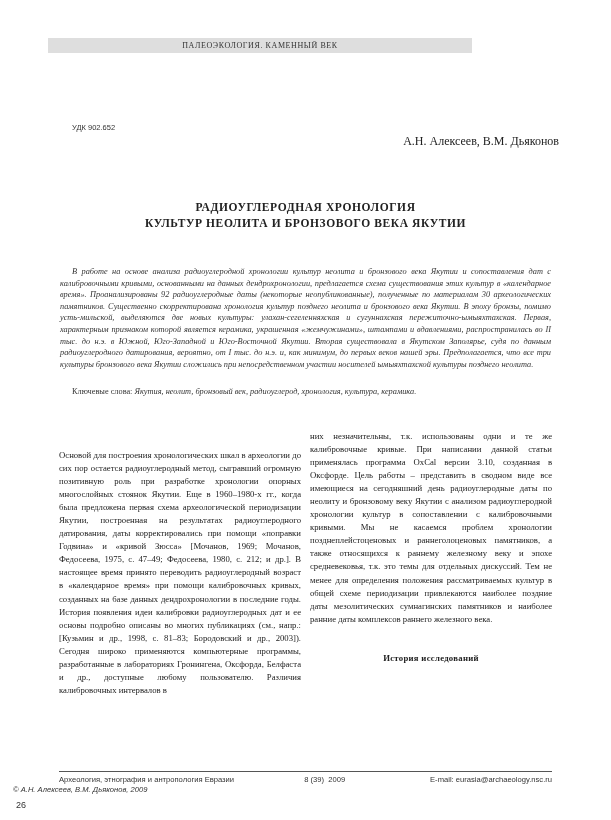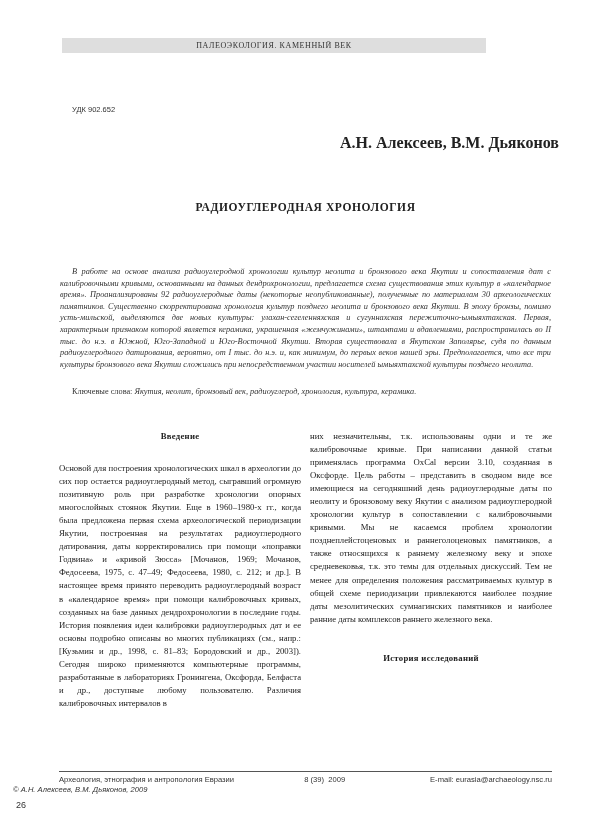--- a/index.html
+++ b/index.html
@@ -4,23 +4,23 @@
 <style>
   html, body { margin: 0; padding: 0; background: #ffffff; }
   body { width: 611px; height: 820px; position: relative; overflow: hidden; color: #222; }
 
   .header-bar {
     position: absolute; left: 48px; top: 38px; width: 424px; height: 15px;
     background: #dedede; text-align: center;
     font-family: "Liberation Serif", serif; font-size: 8px; letter-spacing: 0.6px;
     line-height: 15px; color: #333;
   }
-  .header-bar { left: 48px; width: 424px; margin-left: 14px; }
-  .udk { position: absolute; left: 72px; top: 105px; font-family: "Liberation Sans", sans-serif; font-size: 7.5px; color: #333; }
-  .authors { position: absolute; right: 52px; top: 134px; font-family: "Liberation Serif", serif; font-weight: bold; font-size: 16px; color: #222; }
+  .header-bar { left: 48px; width: 424px; }
+  .udk { position: absolute; left: 72px; top: 123px; font-family: "Liberation Sans", sans-serif; font-size: 7.5px; color: #333; }
+  .authors { position: absolute; right: 52px; top: 134px; font-family: "Liberation Serif", serif; font-weight: normal; font-size: 12px; color: #222; }
   .title { position: absolute; left: 60px; width: 491px; top: 199px; text-align: center;
     font-family: "Liberation Serif", serif; font-weight: bold; font-size: 11.5px; line-height: 16px; letter-spacing: 0.6px; color: #222; }
 
   .abstract { position: absolute; left: 60px; width: 491px; top: 266px;
     font-family: "Liberation Serif", serif; font-style: italic; font-size: 8.3px; line-height: 11.6px;
     text-align: justify; color: #333; text-indent: 12px; }
   .keywords { position: absolute; left: 60px; width: 491px; top: 386px; text-indent: 12px;
     font-family: "Liberation Serif", serif; font-size: 8.3px; line-height: 11.6px; color: #333; }
   .keywords .kw-values { font-style: italic; }
 
@@ -44,31 +44,31 @@
 <div class="header-bar">
   <span>ПАЛЕОЭКОЛОГИЯ. КАМЕННЫЙ ВЕК</span>
 </div>
 
 <div class="udk">УДК 902.652</div>
 
 <div class="authors">А.Н. Алексеев, В.М. Дьяконов</div>
 
 <div class="title">
   <div>РАДИОУГЛЕРОДНАЯ ХРОНОЛОГИЯ</div>
+  <div>КУЛЬТУР НЕОЛИТА И БРОНЗОВОГО ВЕКА ЯКУТИИ</div>
 </div>
 
 <div class="abstract">В работе на основе анализа радиоуглеродной хронологии культур неолита и бронзового века Якутии и сопоставления дат с калибровочными кривыми, основанными на данных дендрохронологии, предлагается схема существования этих культур в «календарное время». Проанализированы 92 радиоуглеродные даты (некоторые неопубликованные), полученные по материалам 30 археологических памятников. Существенно скорректирована хронология культур позднего неолита и бронзового века Якутии. В эпоху бронзы, помимо усть-мильской, выделяются две новых культуры: улахан-сегеленняхская и сугуннахская пережиточно-ымыяхтахская. Первая, характерным признаком которой является керамика, украшенная «жемчужинами», штампами и вдавлениями, распространилась во II тыс. до н.э. в Южной, Юго-Западной и Юго-Восточной Якутии. Вторая существовала в Якутском Заполярье, судя по данным радиоуглеродного датирования, вероятно, от I тыс. до н.э. и, как минимум, до первых веков нашей эры. Предполагается, что все три культуры бронзового века Якутии сложились при непосредственном участии носителей ымыяхтахской культуры позднего неолита.</div>
 
 <div class="keywords">
   <span>Ключевые слова:</span>
   <span class="kw-values">Якутия, неолит, бронзовый век, радиоуглерод, хронология, культура, керамика.</span>
 </div>
 
 <div class="col col-left">
-  <h3 class="section-heading">Введение</h3>
   <div class="gap"></div>
   <p>Основой для построения хронологических шкал в археологии до сих пор остается радиоуглеродный метод, сыгравший огромную позитивную роль при разработке хронологии опорных многослойных стоянок Якутии. Еще в 1960–1980-х гг., когда была предложена первая схема археологической периодизации Якутии, построенная на результатах радиоуглеродного датирования, даты корректировались при помощи «поправки Годвина» и «кривой Зюсса» [Мочанов, 1969; Мочанов, Федосеева, 1975, с. 47–49; Федосеева, 1980, с. 212; и др.]. В настоящее время принято переводить радиоуглеродный возраст в «календарное время» при помощи калибровочных кривых, созданных на базе данных дендрохронологии в последние годы. История появления идеи калибровки радиоуглеродных дат и ее основы подробно описаны во многих публикациях (см., напр.: [Кузьмин и др., 1998, с. 81–83; Бородовский и др., 2003]). Сегодня широко применяются компьютерные программы, разработанные в лабораториях Гронингена, Оксфорда, Белфаста и др., доступные любому пользователю. Различия калибровочных интервалов в</p>
 </div>
 
 <div class="col col-right">
   <p>них незначительны, т.к. использованы одни и те же калибровочные кривые. При написании данной статьи применялась программа OxCal версии 3.10, созданная в Оксфорде. Цель работы – представить в сводном виде все имеющиеся на сегодняшний день радиоуглеродные даты по неолиту и бронзовому веку Якутии с анализом радиоуглеродной хронологии культур в сопоставлении с калибровочными кривыми. Мы не касаемся проблем хронологии позднеплейстоценовых и раннеголоценовых памятников, а также относящихся к раннему железному веку и эпохе средневековья, т.к. это темы для отдельных дискуссий. Тем не менее для определения положения рассматриваемых культур в общей схеме периодизации привлекаются наиболее поздние даты мезолитических сумнагинских памятников и наиболее ранние даты комплексов раннего железного века.</p>
   <div style="height:26px"></div>
   <h3 class="section-heading">История исследований</h3>
   <div class="gap"></div>
 </div>

